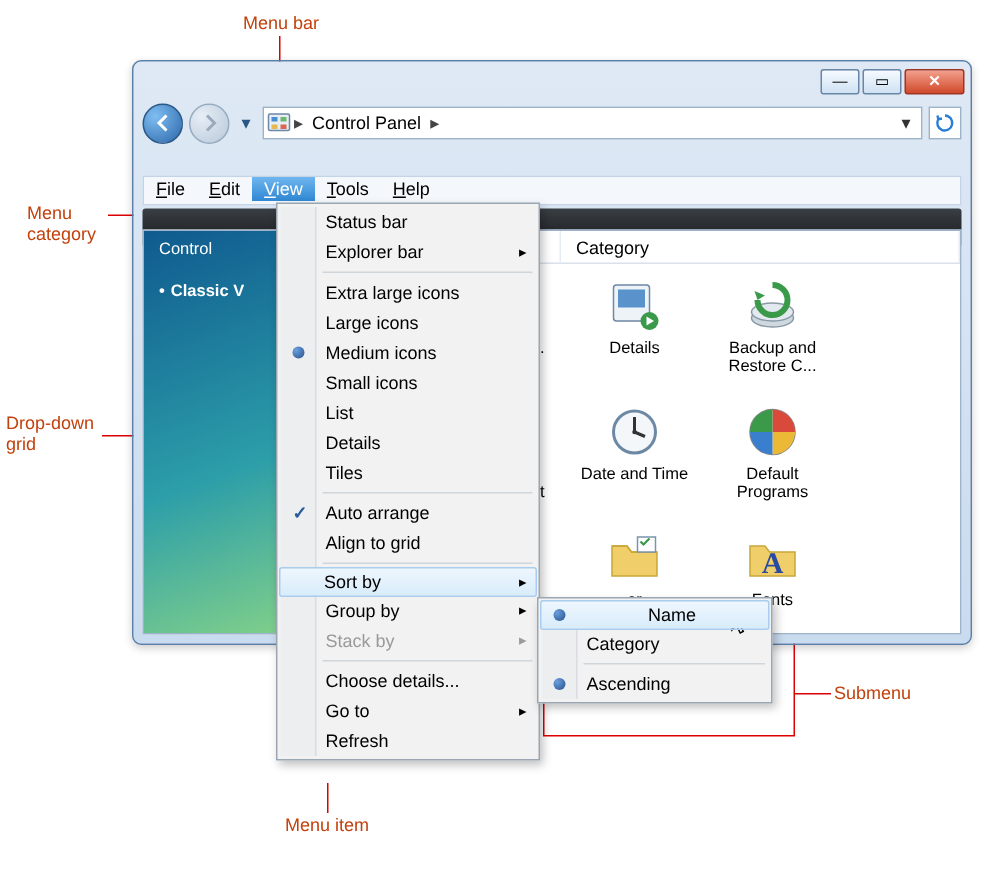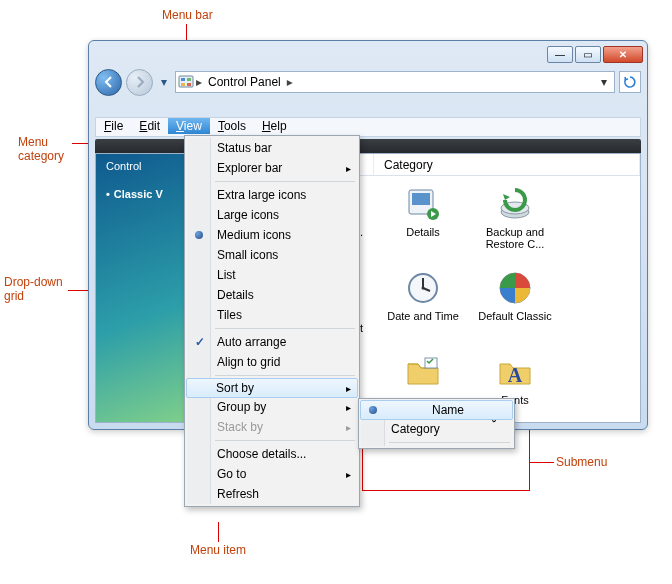--- a/index.html
+++ b/index.html
@@ -454,21 +454,21 @@
           <div class="cpicon">
             <svg width="40" height="40" viewBox="0 0 40 40">
                 <circle cx="20" cy="20" r="15" fill="#fff" stroke="#888"></circle>
                 <path d="M20 5 A15 15 0 0 1 35 20 L20 20 Z" fill="#d94a3a"></path>
                 <path d="M35 20 A15 15 0 0 1 20 35 L20 20 Z" fill="#ecb936"></path>
                 <path d="M20 35 A15 15 0 0 1 5 20 L20 20 Z" fill="#3a7fce"></path>
                 <path d="M5 20 A15 15 0 0 1 20 5 L20 20 Z" fill="#3a9a4a"></path>
               </svg>
           </div>
           <div class="cplabel">Default
-Classic</div>
+Programs</div>
         </div>
 
         <div class="cpitem">
           <div class="cpicon">
             <svg width="40" height="40" viewBox="0 0 40 40">
                 <circle cx="20" cy="20" r="13" fill="#3a6fb0"></circle>
                 <circle cx="20" cy="20" r="6" fill="#eef3f8"></circle>
                 <g stroke="#eef3f8" stroke-width="3">
                   <line x1="20" y1="4" x2="20" y2="10"></line>
                   <line x1="20" y1="30" x2="20" y2="36"></line>
@@ -593,19 +593,23 @@
 <div class="submenu">
   <div class="gutter"></div>
   <div class="dmitem sel">
       <span class="radio"></span>
       <span>Name</span>
     </div>
   <div class="dmitem">
       <span>Category</span>
     </div>
   <div class="sep" style="margin:3px 2px 3px 28px;height:1px;background:#d0d5da;position:relative;z-index:1;"></div>
+  <div class="dmitem">
+      <span class="radio"></span>
+      <span>Ascending</span>
+    </div>
 </div>
 
 <div class="cursor">
   <svg width="16" height="16" viewBox="0 0 16 16">
       <path d="M1 1 L1 13 L4 10 L6.5 15 L8.5 14 L6 9 L10 9 Z" fill="#fff" stroke="#000"></path>
     </svg>
 </div>
 
 </body></html>

